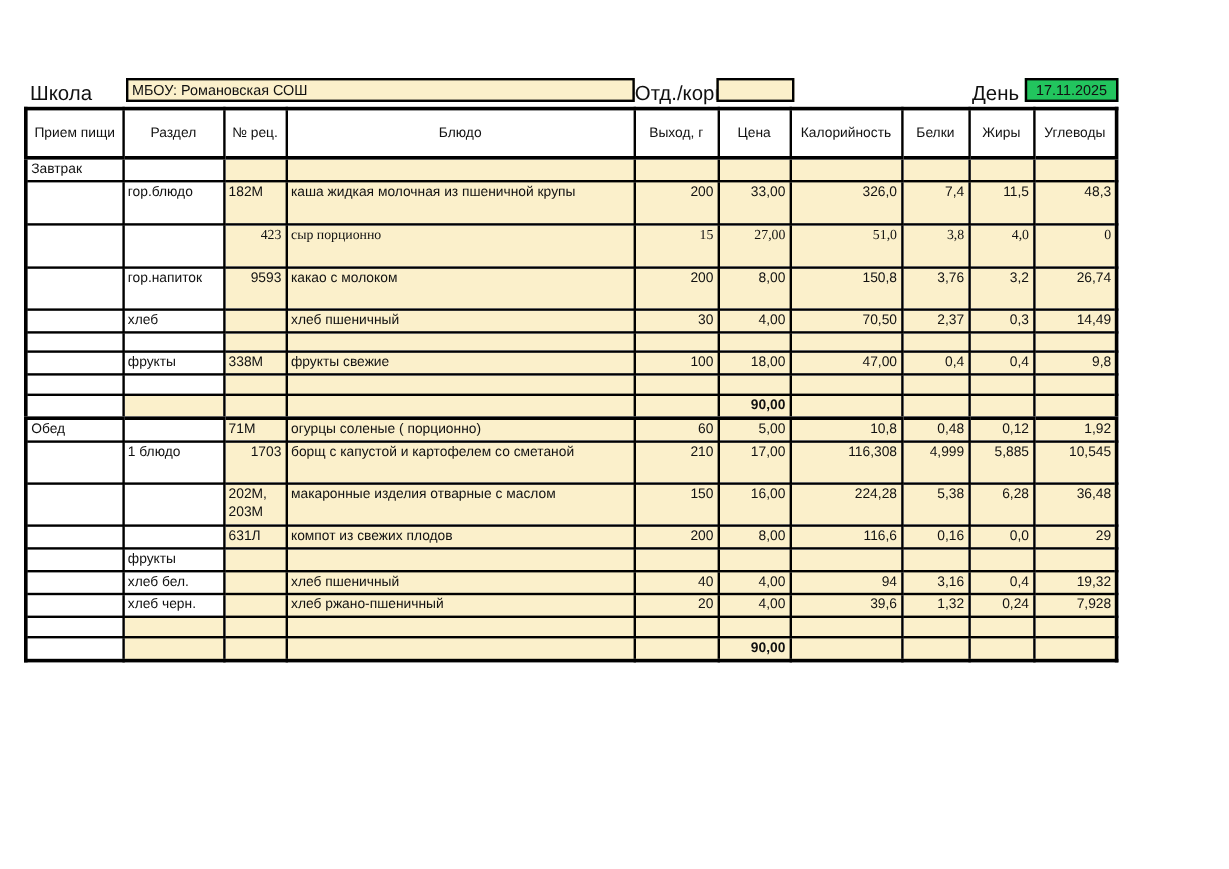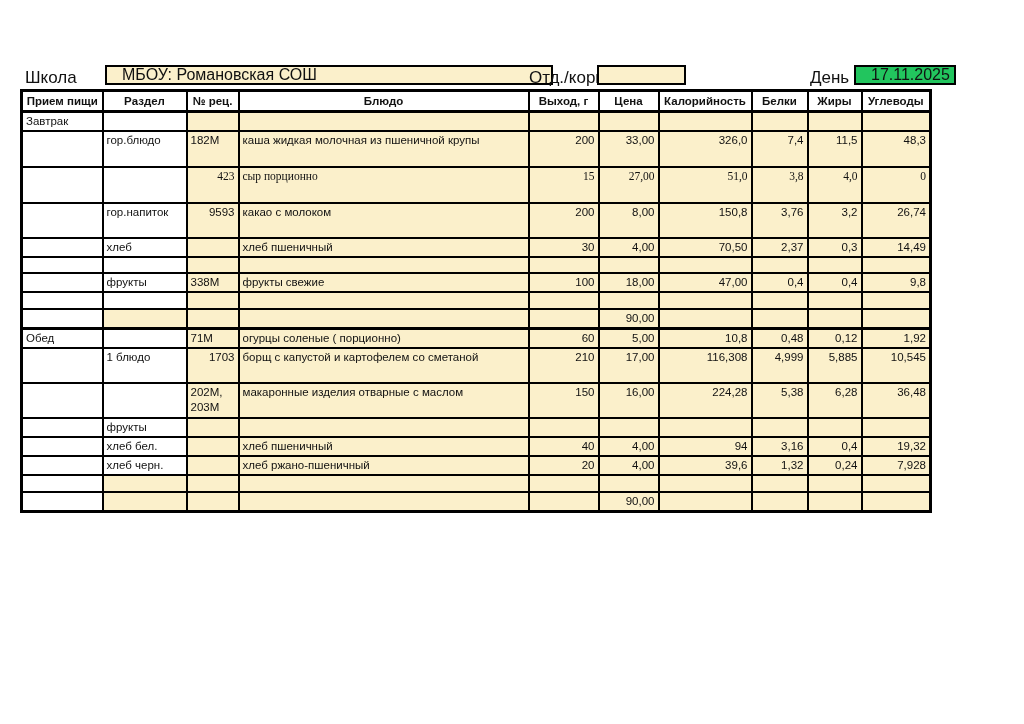--- a/index.html
+++ b/index.html
@@ -5,21 +5,21 @@
   :root { --fill:#FBF0CB; --border:#000; --ink:#111; }
   html,body { margin:0; padding:0; }
   body {
     width:1024px; height:724px; background:#fff; position:relative;
     font-family:"Liberation Sans", sans-serif; color:var(--ink);
     overflow:hidden;
   }
   .lbl { position:absolute; font-size:17px; white-space:nowrap; }
   .box {
     position:absolute; top:65px; height:16px; border:2px solid #000;
-    background:var(--fill); font-size:16px; line-height:16px; padding:0 15px;
+    background:var(--fill); font-size:12px; line-height:16px; padding:0 3px;
     white-space:nowrap; overflow:hidden;
   }
   .school-box { left:105px; width:414px; }
   .dept-box   { left:597px; width:55px; }
   .date-box   { left:854px; width:68px; background:#22c55e; text-align:center; font-weight:normal; }
 
   table.menu {
     position:absolute; left:20px; top:89px; width:909px;
     border-collapse:collapse; table-layout:fixed;
     border:3px solid #000;
@@ -27,26 +27,26 @@
   .menu col.c0{width:81px}  .menu col.c1{width:84px}  .menu col.c2{width:52px}
   .menu col.c3{width:290px} .menu col.c4{width:70px}  .menu col.c5{width:60px}
   .menu col.c6{width:93px}  .menu col.c7{width:56px}  .menu col.c8{width:54px}
   .menu col.c9{width:69px}
   .menu th, .menu td {
     border:2px solid #000; font-size:11.5px; line-height:1.3;
     padding:1px 3px; vertical-align:top; overflow:hidden;
     white-space:pre-line; background:#fff;
   }
   .menu thead th {
-    font-weight:bold; text-align:center; vertical-align:middle;
-    height:18px; padding:0 1px; border-bottom:3px solid #000; white-space:nowrap;
+    font-weight:normal; text-align:center; vertical-align:middle;
+    height:18px; padding:10px 1px; border-bottom:3px solid #000; white-space:nowrap;
   }
   .menu td.fill { background:var(--fill); }
   .menu td.num  { text-align:right; }
-  .menu td.bold { font-weight:normal;margin-left:47px; }
+  .menu td.bold { font-weight:bold;margin-left:47px; }
   .menu tr.thick-bottom td { border-bottom:3px solid #000; }
 </style>
 </head>
 <body>
 
 <div class="lbl" style="left:25px; top:68px;">Школа</div>
 
 <div class="box school-box">МБОУ: Романовская СОШ</div>
 
 <div class="lbl" style="left:529px; top:68px;">Отд./корп</div>
@@ -223,20 +223,32 @@
         <td class="fill">202М,
 203М</td>
         <td class="fill">макаронные изделия отварные с маслом</td>
         <td class="fill num">150</td>
         <td class="fill num">16,00</td>
         <td class="fill num">224,28</td>
         <td class="fill num">5,38</td>
         <td class="fill num">6,28</td>
         <td class="fill num">36,48</td>
       </tr>
+      <tr style="height: 18px;">
+        <td class=""></td>
+        <td class=""></td>
+        <td class="fill">631Л</td>
+        <td class="fill">компот из свежих плодов</td>
+        <td class="fill num">200</td>
+        <td class="fill num">8,00</td>
+        <td class="fill num">116,6</td>
+        <td class="fill num">0,16</td>
+        <td class="fill num">0,0</td>
+        <td class="fill num">29</td>
+      </tr>
       <tr style="height: 17px;">
         <td class=""></td>
         <td class="">фрукты</td>
         <td class="fill"></td>
         <td class="fill"></td>
         <td class="fill num"></td>
         <td class="fill num"></td>
         <td class="fill num"></td>
         <td class="fill num"></td>
         <td class="fill num"></td>

